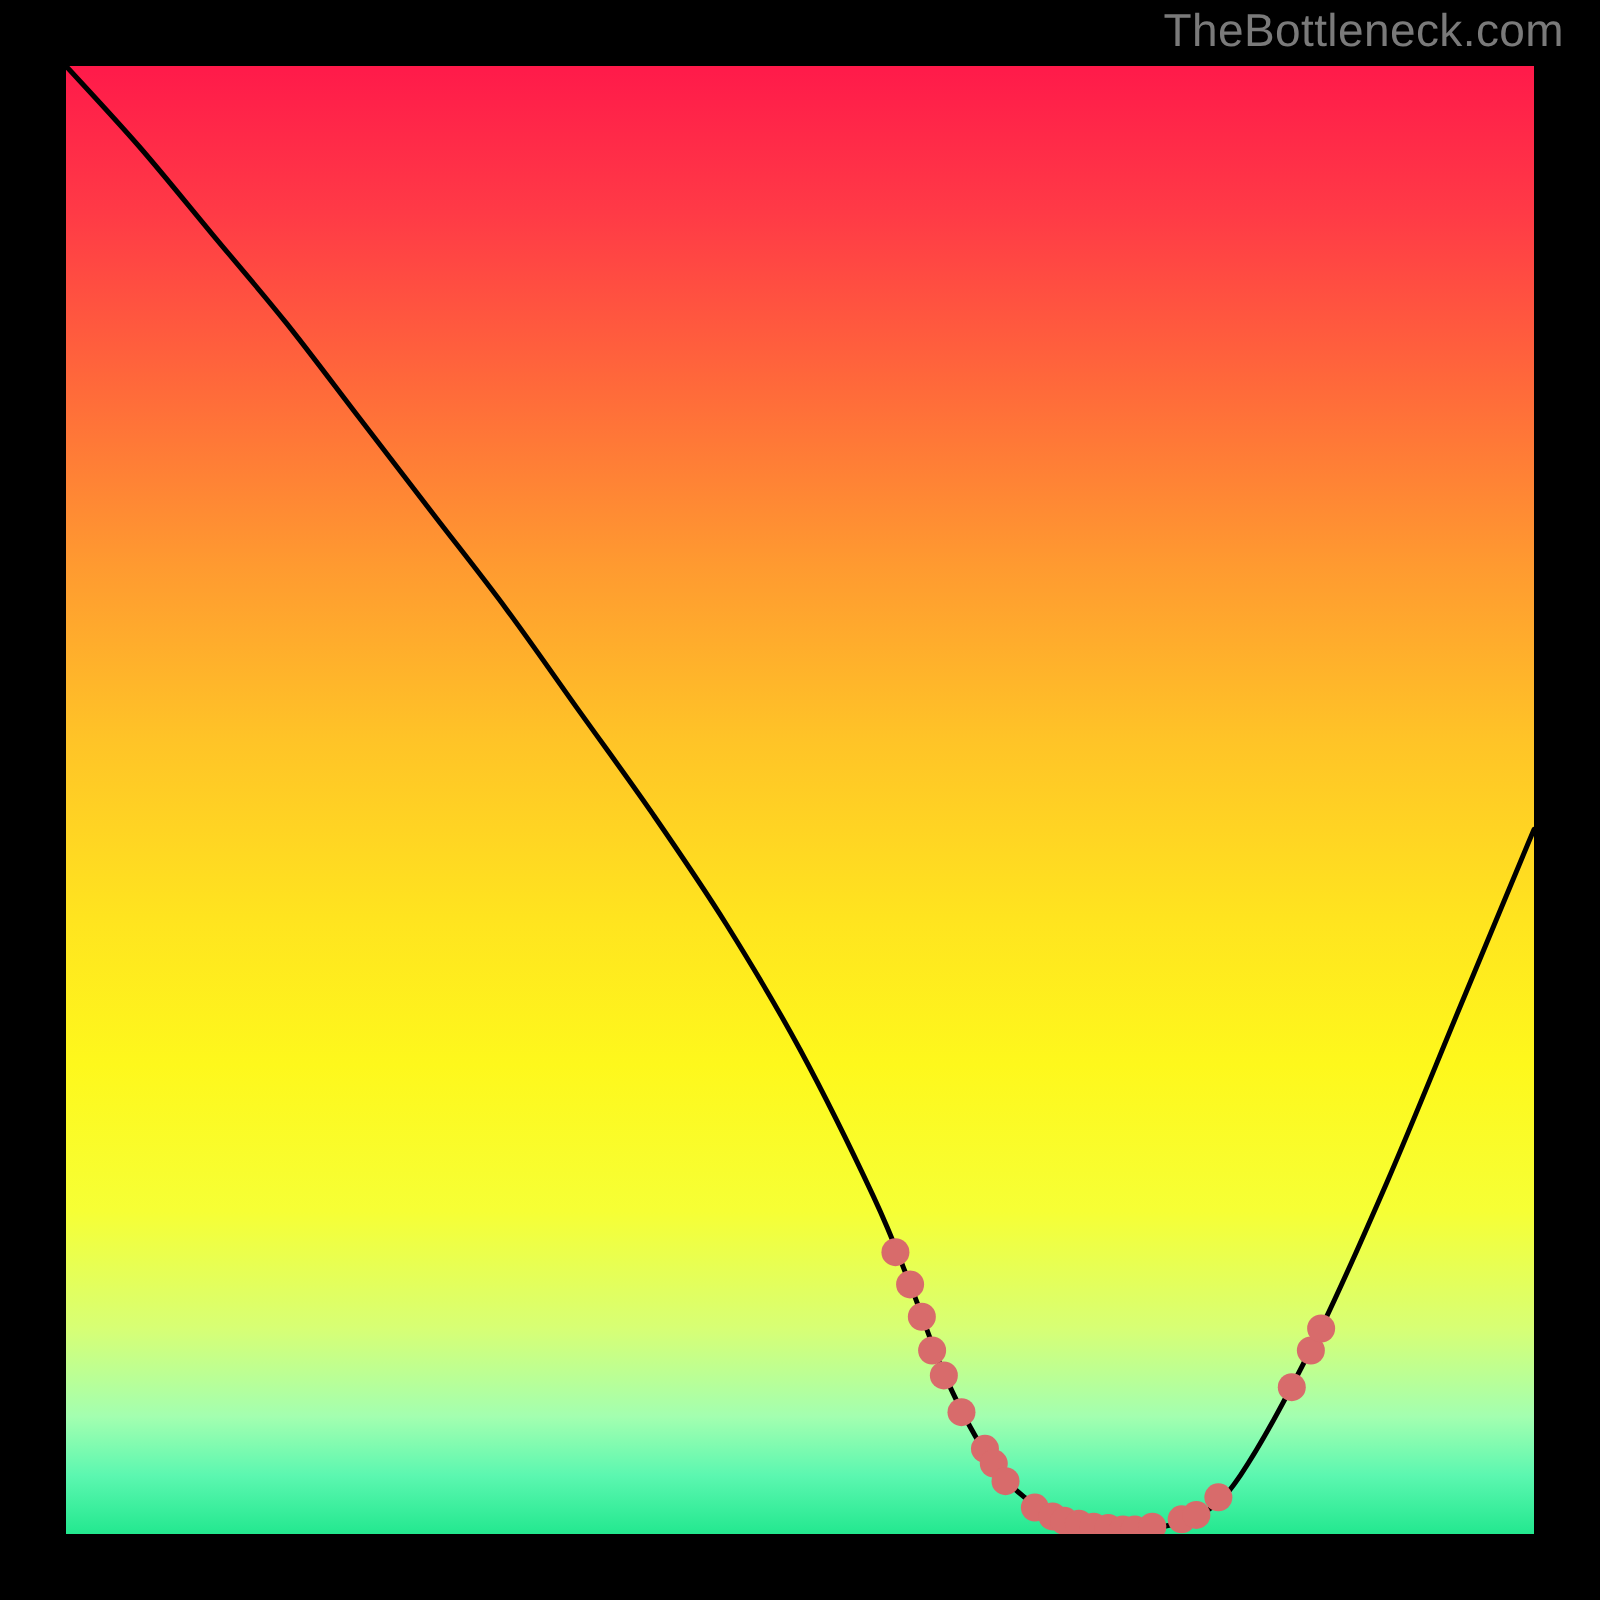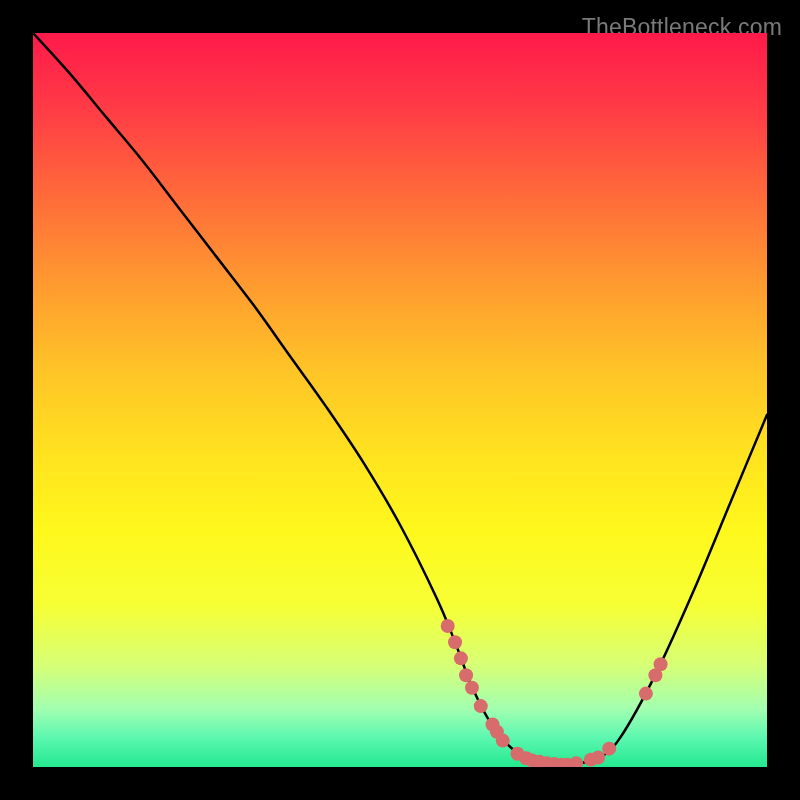--- a/index.html
+++ b/index.html
@@ -5,21 +5,21 @@
   * { margin: 0; padding: 0; box-sizing: border-box; }
   html, body { width: 800px; height: 800px; overflow: hidden; background: #000; }
   .chart-wrap {
     position: relative;
     width: 800px;
     height: 800px;
     background: #000;
   }
   .watermark {
     position: absolute;
-    top: 14px;
+    top: 2px;
     right: 18px;
     color: #7a7a7a;
     font-family: Arial, Helvetica, sans-serif;
     font-size: 23px;
     font-weight: 400;
     letter-spacing: 0.2px;
   }
   .plot-area {
     position: absolute;
     top: 33px;

